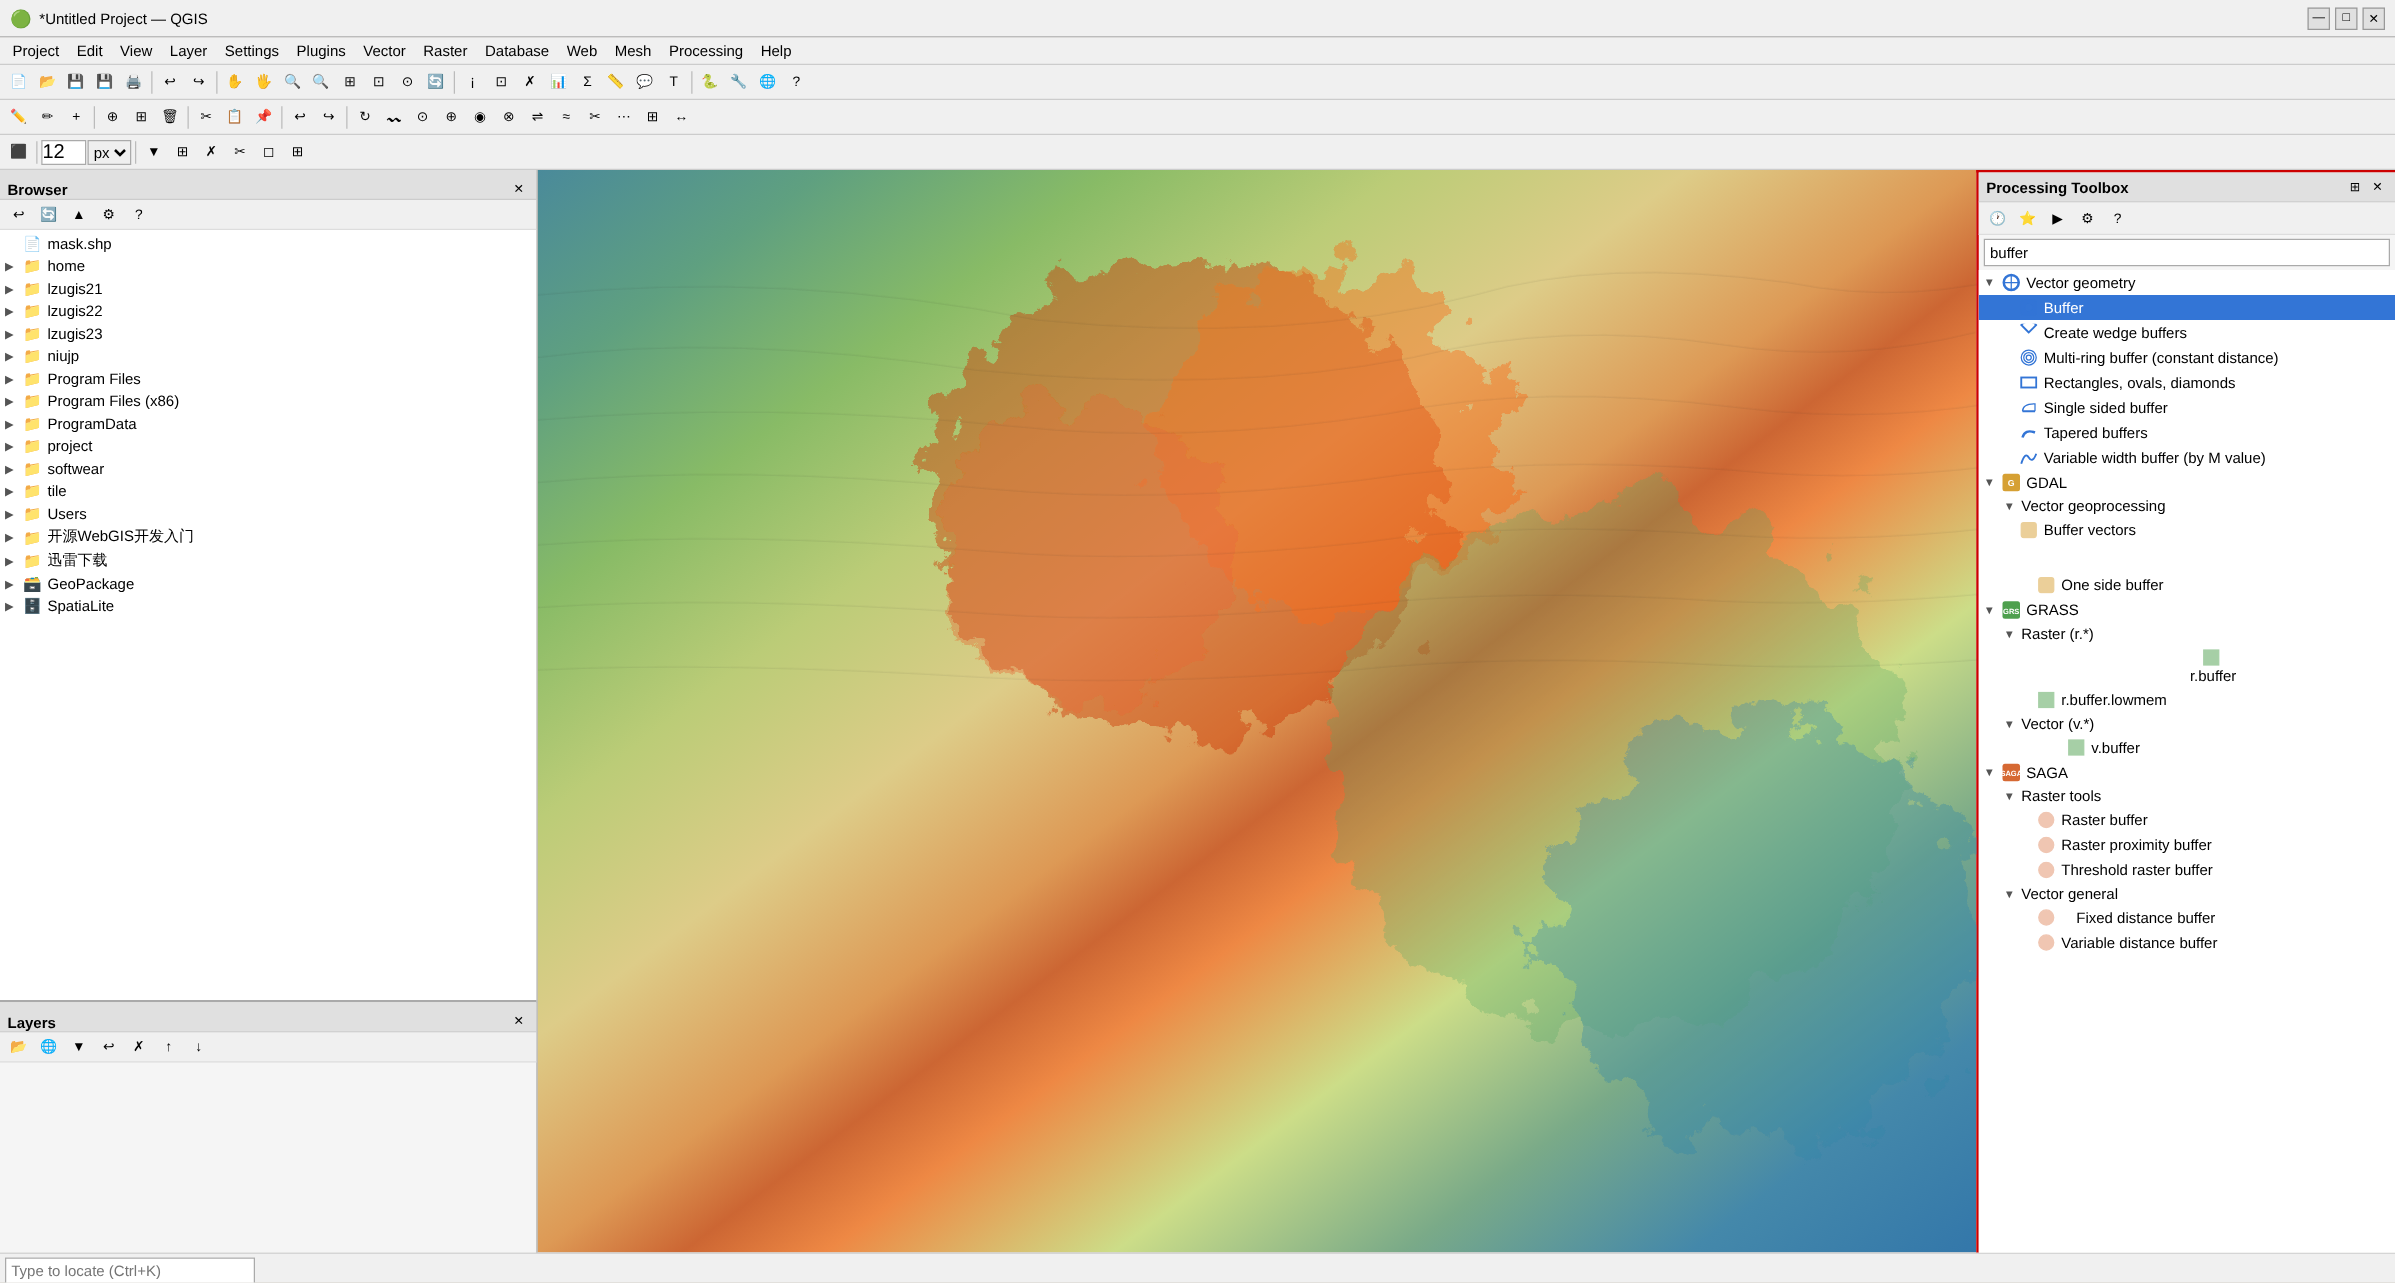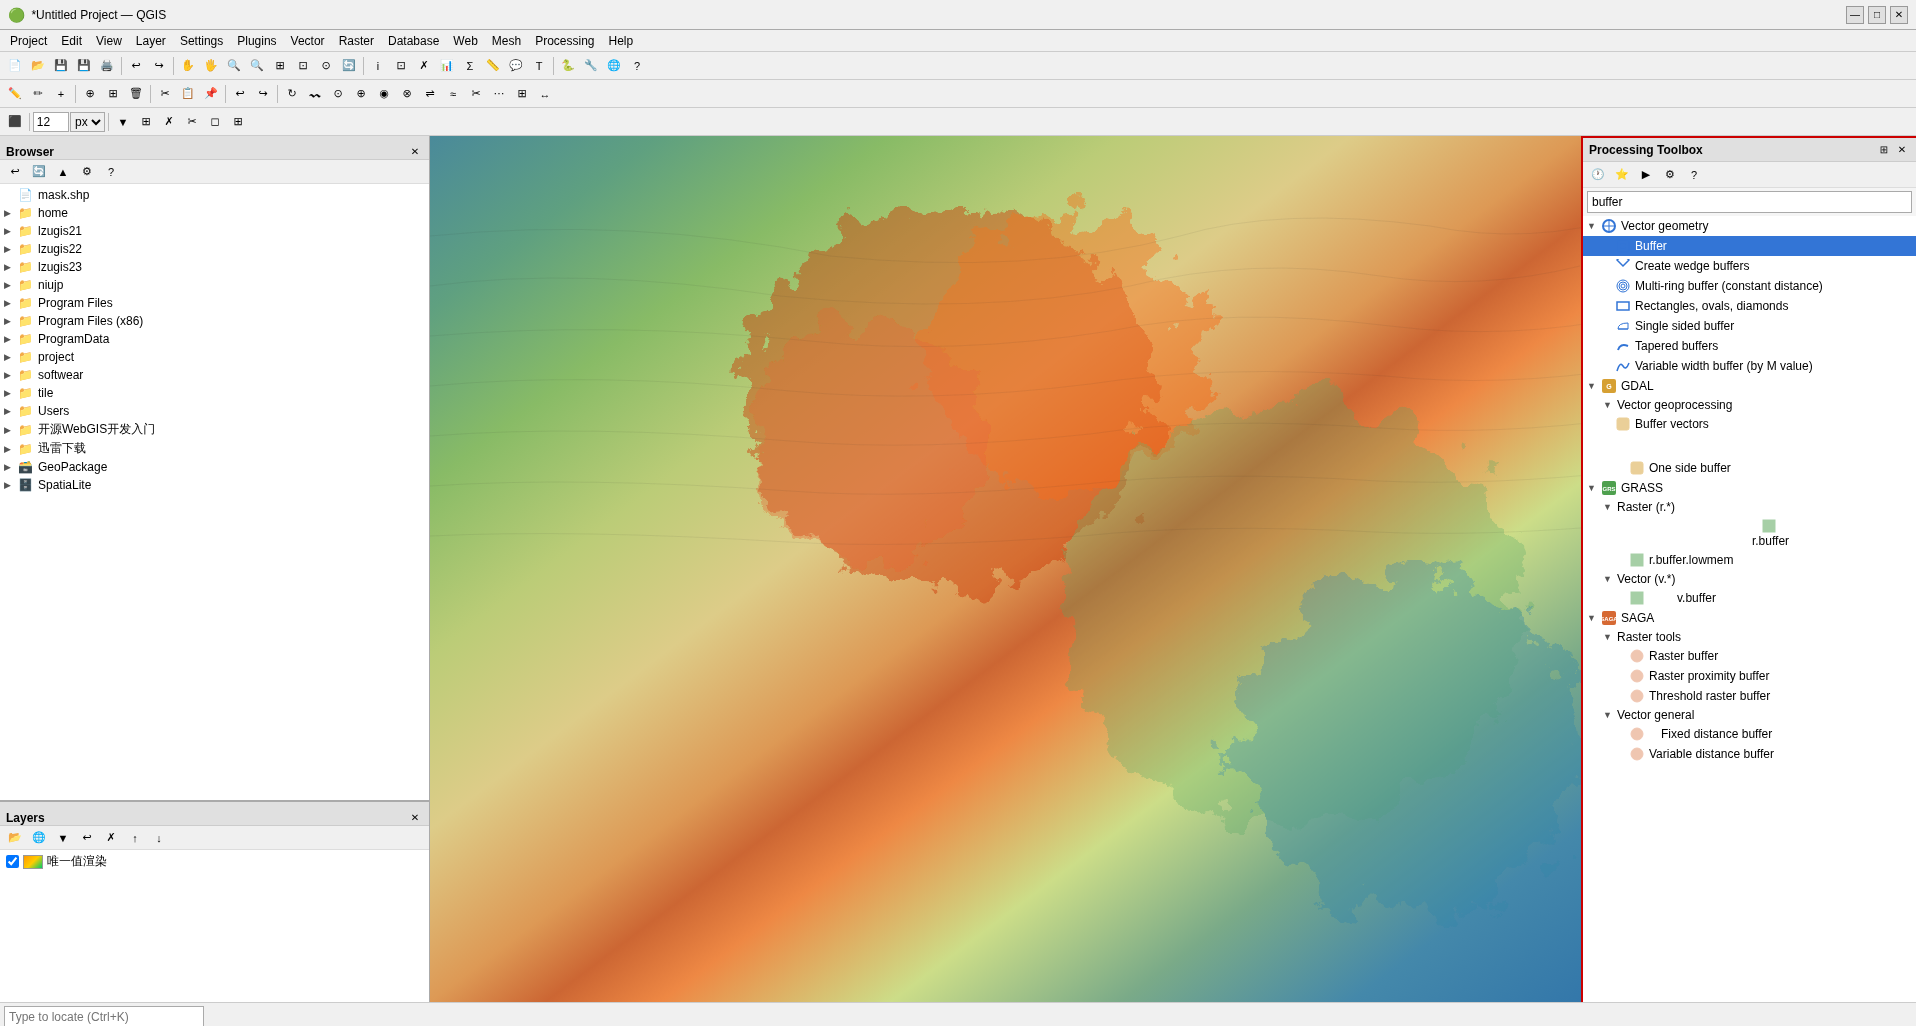--- a/index.html
+++ b/index.html
@@ -344,21 +344,21 @@
   <button class="toolbar-btn">≈</button>
   <button class="toolbar-btn">✂</button>
   <button class="toolbar-btn">⋯</button>
   <button class="toolbar-btn">⊞</button>
   <button class="toolbar-btn">↔</button>
 </div>
 
 <div class="toolbar">
   <button class="toolbar-btn" style="color:red;">⬛</button>
   <div class="toolbar-sep"></div>
-  <input type="number" value="12" style="width: 36px; height: 20px; font-size: 12px; border: 1px solid rgb(170, 170, 170); text-align: center;">
+  <input type="number" value="12" style="width: 36px; height: 20px; font-size: 16px; border: 1px solid rgb(170, 170, 170);">
   <select style="height:20px;font-size:12px;border:1px solid #aaa;">
     <option>px</option>
     <option>pt</option>
   </select>
   <div class="toolbar-sep"></div>
   <button class="toolbar-btn">▼</button>
   <button class="toolbar-btn">⊞</button>
   <button class="toolbar-btn">✗</button>
   <button class="toolbar-btn">✂</button>
   <button class="toolbar-btn">◻</button>
@@ -480,27 +480,20 @@
         </div>
       </div>
       <div id="layers-toolbar">
         <button class="toolbar-btn">📂</button>
         <button class="toolbar-btn">🌐</button>
         <button class="toolbar-btn">▼</button>
         <button class="toolbar-btn">↩</button>
         <button class="toolbar-btn">✗</button>
         <button class="toolbar-btn">↑</button>
         <button class="toolbar-btn">↓</button>
-      </div>
-      <div id="layers-content">
-        <div class="layer-item">
-          <input type="checkbox" checked="" class="layer-checkbox" style="">
-          <div class="layer-icon"></div>
-          <span>唯一值渲染</span>
-        </div>
       </div>
     </div>
 
   </div>
 
   <div id="map-area">
 
     <svg id="map-svg" xmlns="http://www.w3.org/2000/svg">
       <defs>
         <linearGradient id="terrainGrad" x1="0%" y1="0%" x2="100%" y2="100%">
@@ -713,21 +706,21 @@
             </svg>
         </span>
         <span class="tb-label">r.buffer.lowmem</span>
       </div>
 
       <div class="tb-subsection" style="padding-left:20px;">
         <span class="tb-arrow">▼</span>
         <span class="tb-label">Vector (v.*)</span>
       </div>
 
-      <div class="tb-item" style="padding-left:46px;gap:28px;">
+      <div class="tb-item" style="padding-left:70px;">
         <span class="tb-item-icon">
           <svg width="14" height="14">
               <rect x="1" y="1" width="12" height="12" fill="#228822" opacity="0.4" stroke="#228822"></rect>
             </svg>
         </span>
         <span class="tb-label">v.buffer</span>
       </div>
 
       <div class="tb-section">
         <span class="tb-arrow">▼</span>

